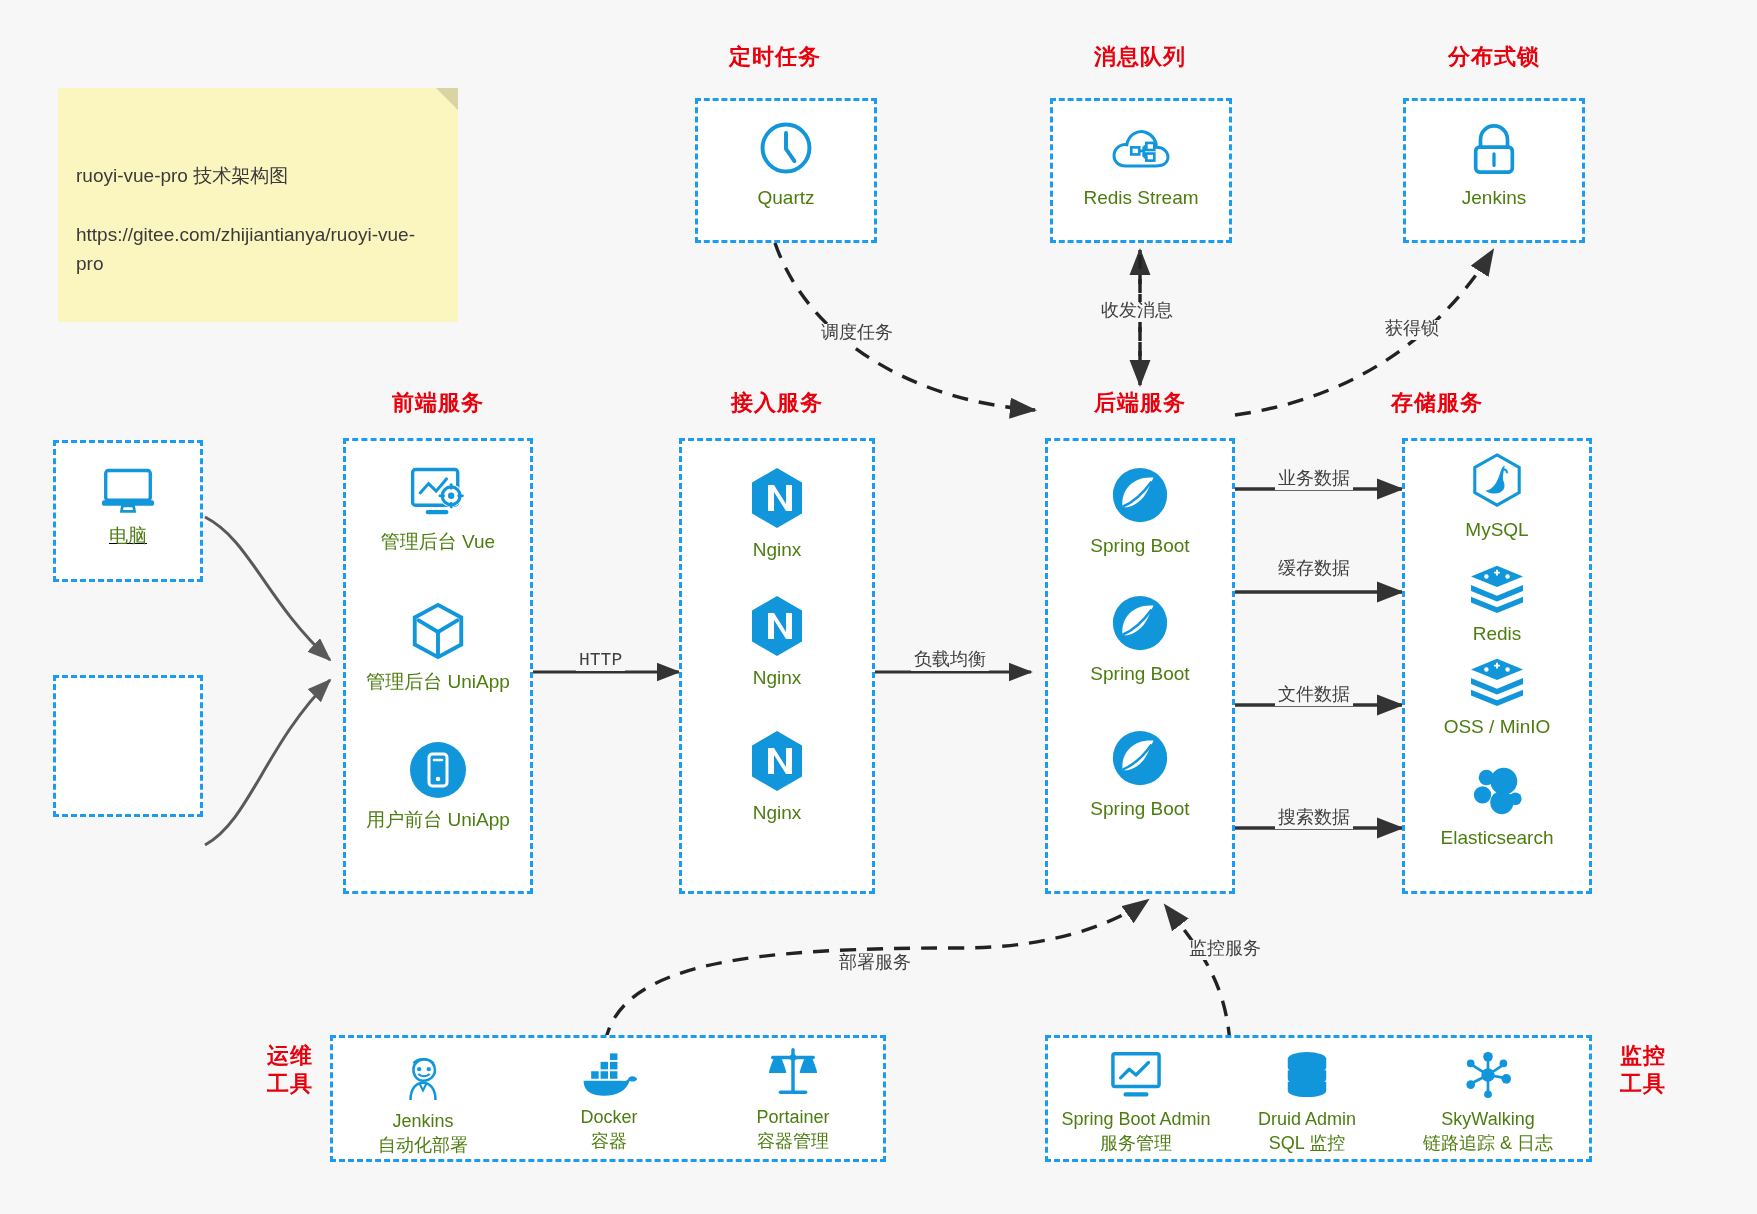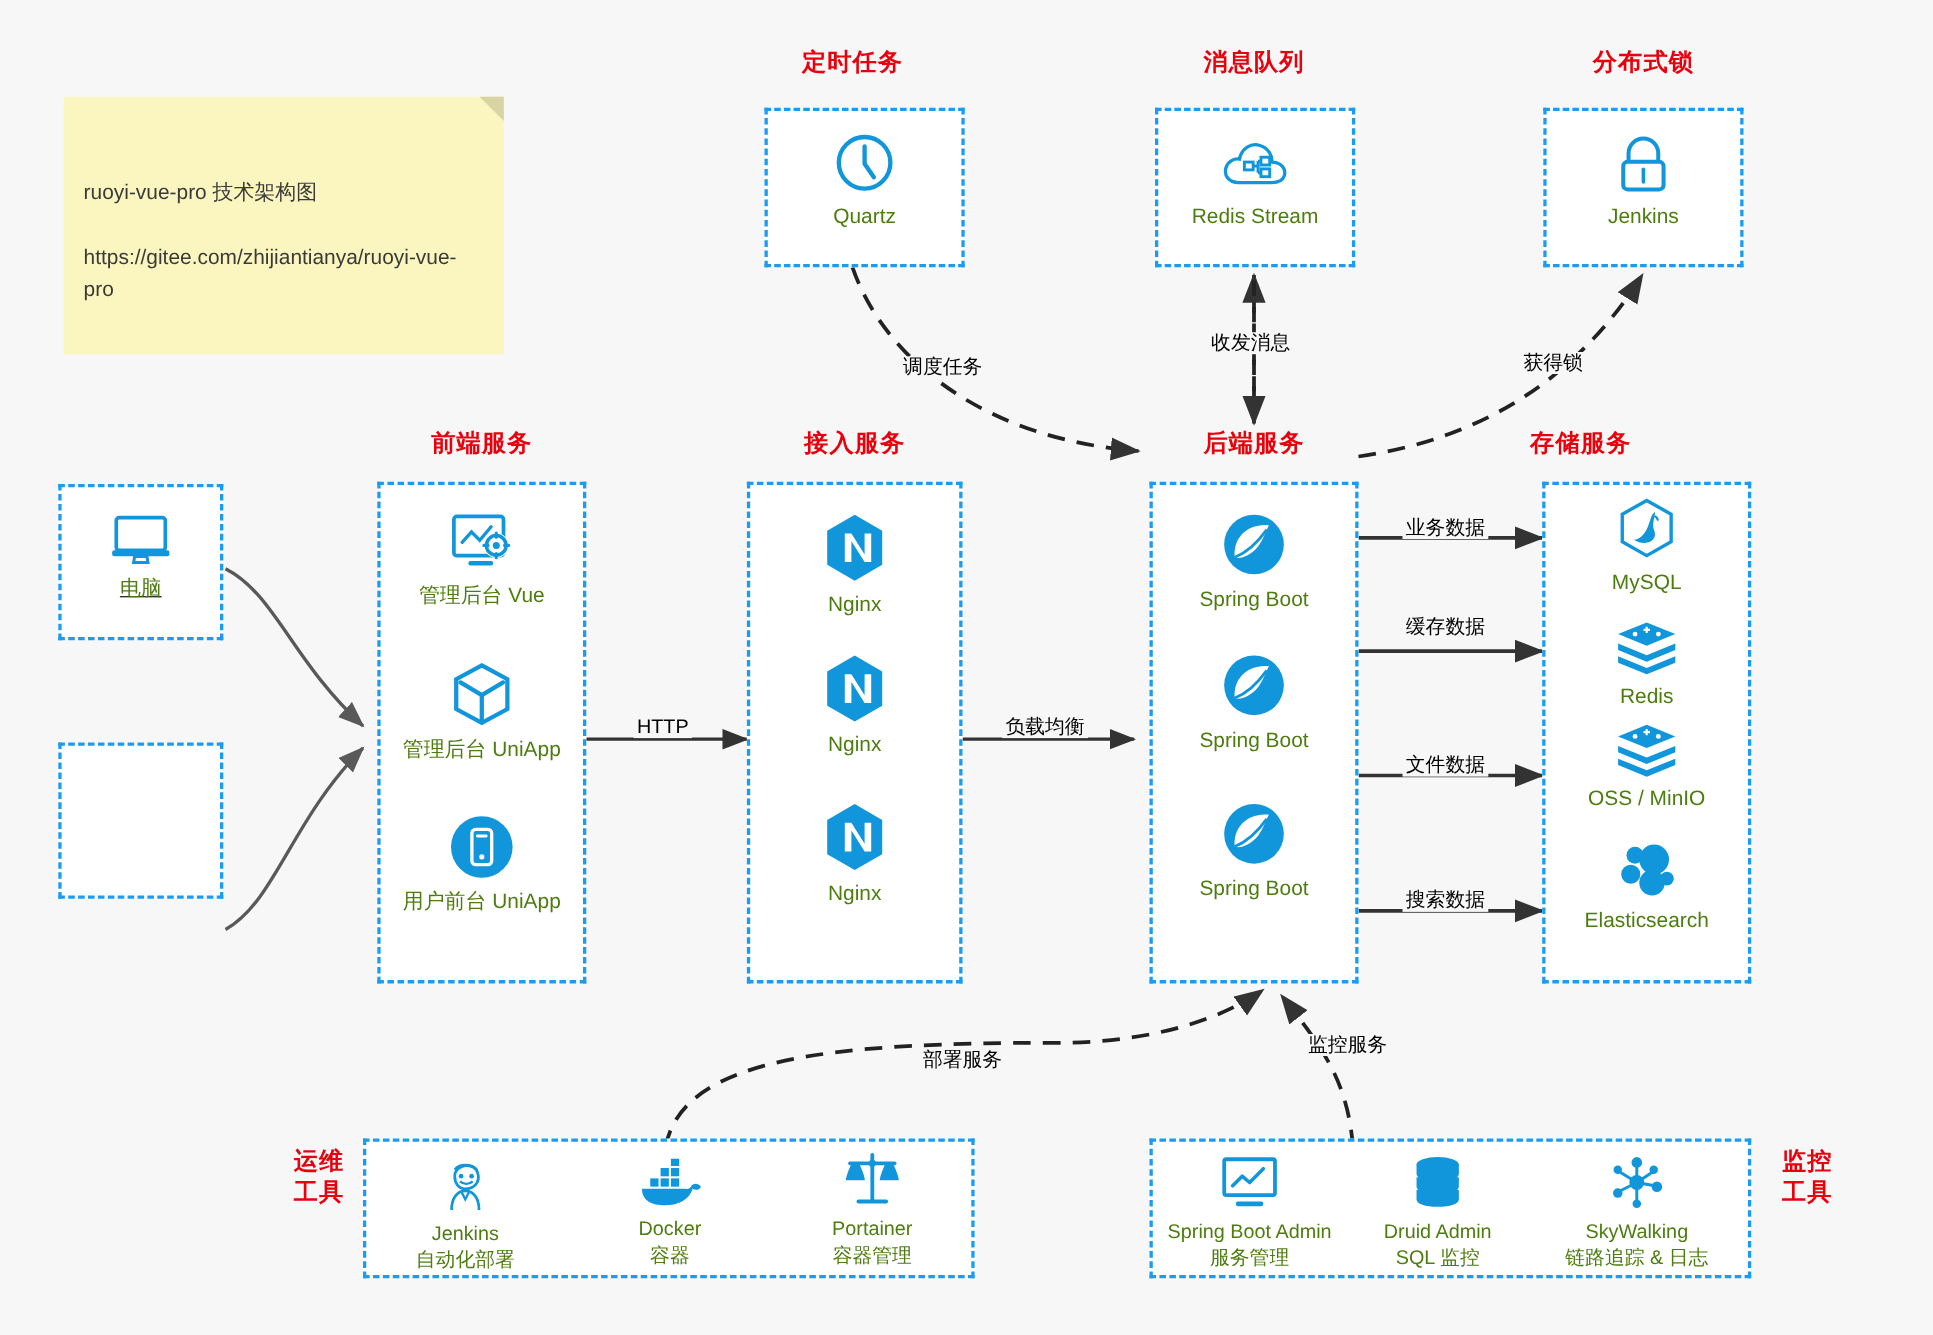--- a/index.html
+++ b/index.html
@@ -50,25 +50,26 @@
     margin-top:8px;
     text-align:right;
   }
   .node .cap.small { font-size:18px; }
   .ico { display:block; }
 
   
   .elab {
     position:absolute;
     font-size:18px;
-    color:#000000;
+    color:#404040;
     background:#f7f7f7;
     padding:0 3px;
     white-space:nowrap;
     line-height:1.1;
+    font-family:Liberation Mono, monospace;
   }
 
   
   .note {
     position:absolute;
     background:#fbf6bf;
     padding:14px 16px 14px 18px;
     font-size:19px;
     color:#3a3a3a;
     line-height:1.55;

